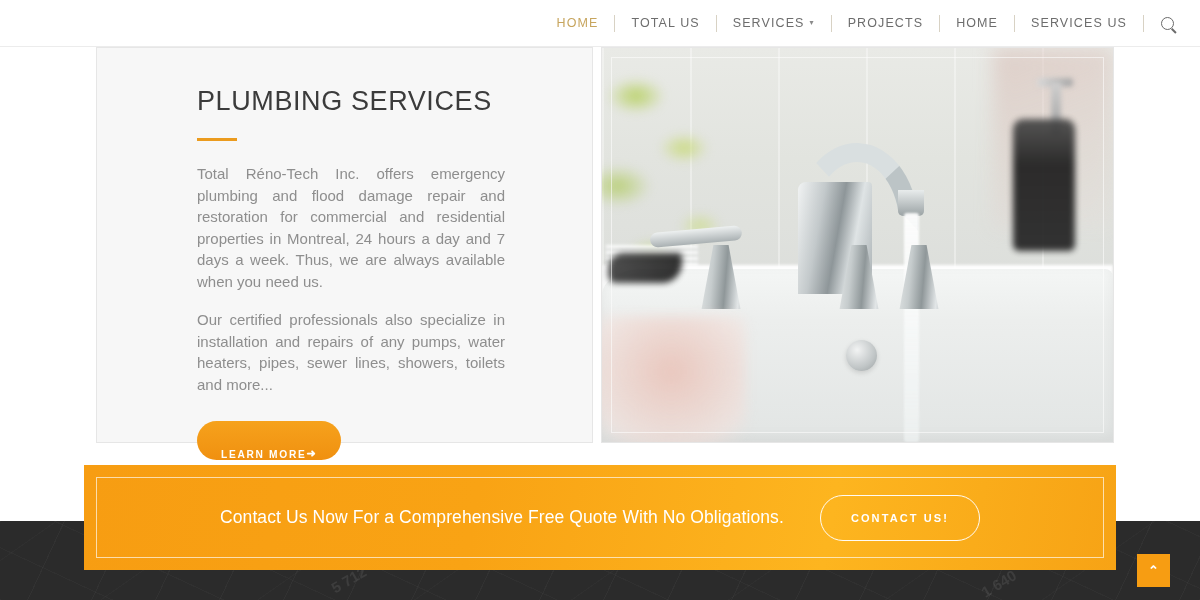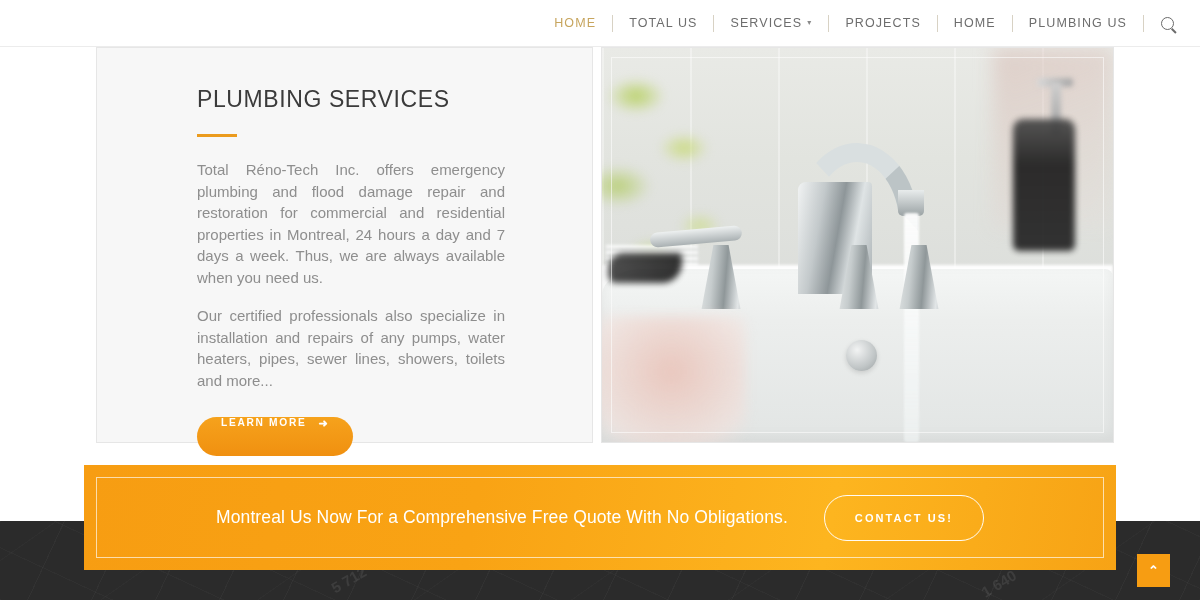--- a/index.html
+++ b/index.html
@@ -69,32 +69,32 @@
   
   #content-row { position: absolute; left: 96px; top: 47px; width: 1018px; height: 396px; }
 
   #text-card {
     position: absolute; left: 0; top: 0; width: 497px; height: 396px;
     background: #f7f7f7;
     border: 1px solid #e6e6e6;
     padding: 24px 36px 0 100px;
   }
   .card-title {
-    font-size: 23px; font-weight: 400; letter-spacing: .6px;
+    font-size: 27px; font-weight: 400; letter-spacing: .6px;
     color: #3b3b3b; margin-top: 14px;
     font-family: "Liberation Sans", sans-serif;
   }
   .title-rule { width: 40px; height: 3px; background: #eb9b1e; margin-top: 21px; }
   .card-p {
     font-size: 15px; line-height: 21.5px; color: #8e8e8e;
     text-align: justify; margin-top: 22px; width: 308px;
   }
   .card-p.second { margin-top: 17px; }
   .learn-btn {
-    display: inline-flex; align-items: flex-start; gap: 12px;
+    display: inline-flex; align-items: flex-end; gap: 0;
     margin-top: 26px; height: 39px; padding: 0 24px;
     background: linear-gradient(180deg,#f6a21c,#f09010);
     border-radius: 20px; border: none; cursor: pointer;
     color: #fff; font-size: 10.2px; font-weight: bold; letter-spacing: 1.7px;
     font-family: "Liberation Sans", sans-serif;
   }
   .learn-btn .arw { font-size: 11px; }
 
   
   #photo-card {
@@ -272,21 +272,21 @@
       <span class="nav-sep"></span>
       <a class="nav-item" href="#">
           <span>PROJECTS</span>
         </a>
       <span class="nav-sep"></span>
       <a class="nav-item" href="#">
           <span>HOME</span>
         </a>
       <span class="nav-sep"></span>
       <a class="nav-item" href="#">
-          <span>PLUMBING US</span>
+          <span>SERVICES US</span>
         </a>
       <span class="nav-sep"></span>
       <div id="search-btn">
           <span class="mag"></span>
         </div>
     </nav>
   </div>
 
   <div id="content-row">
 
@@ -325,21 +325,21 @@
         <div class="ph-drain"></div>
         <div class="ph-brush"></div>
         <div class="ph-hand"></div>
       </div>
       <div class="ph-frame"></div>
     </div>
   </div>
 
   <div id="cta">
     <div id="cta-inner">
-      <div id="cta-text">Montreal Us Now For a Comprehensive Free Quote With No Obligations.</div>
+      <div id="cta-text">Contact Us Now For a Comprehensive Free Quote With No Obligations.</div>
       <button id="cta-btn">CONTACT US!</button>
     </div>
   </div>
 
   <button id="to-top">
     <span class="up">⌃</span>
   </button>
 
 </div>
 

